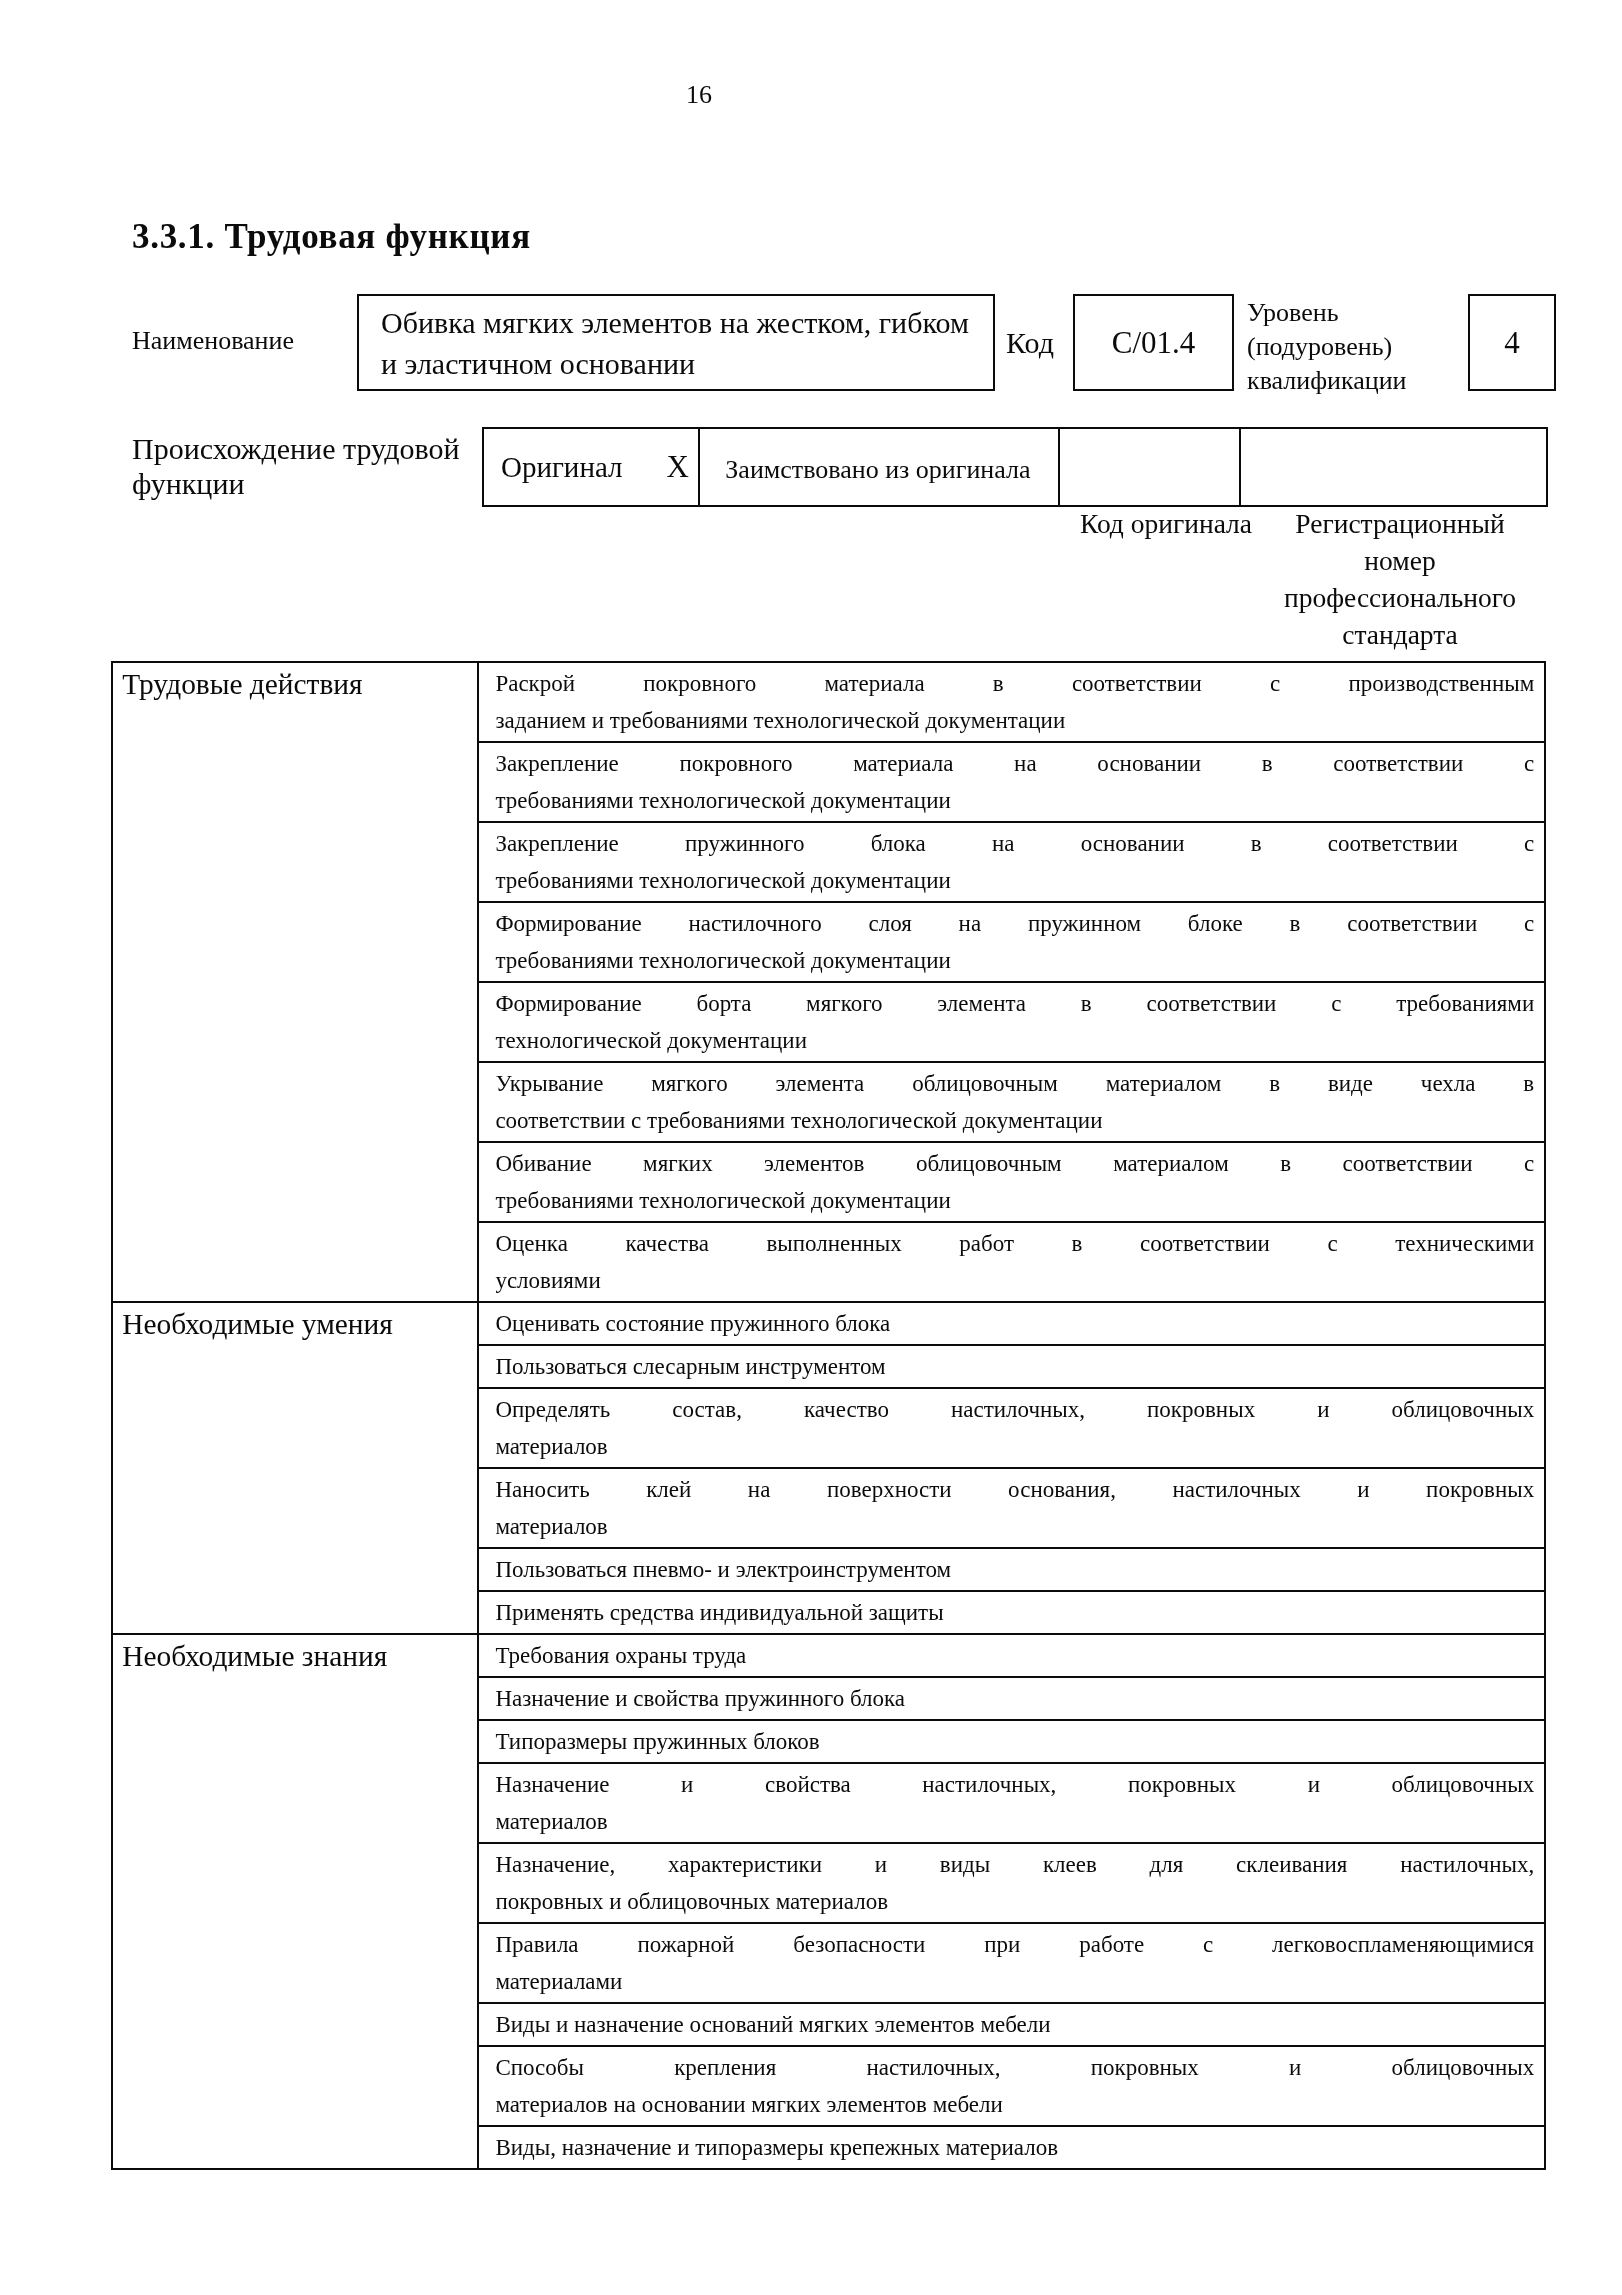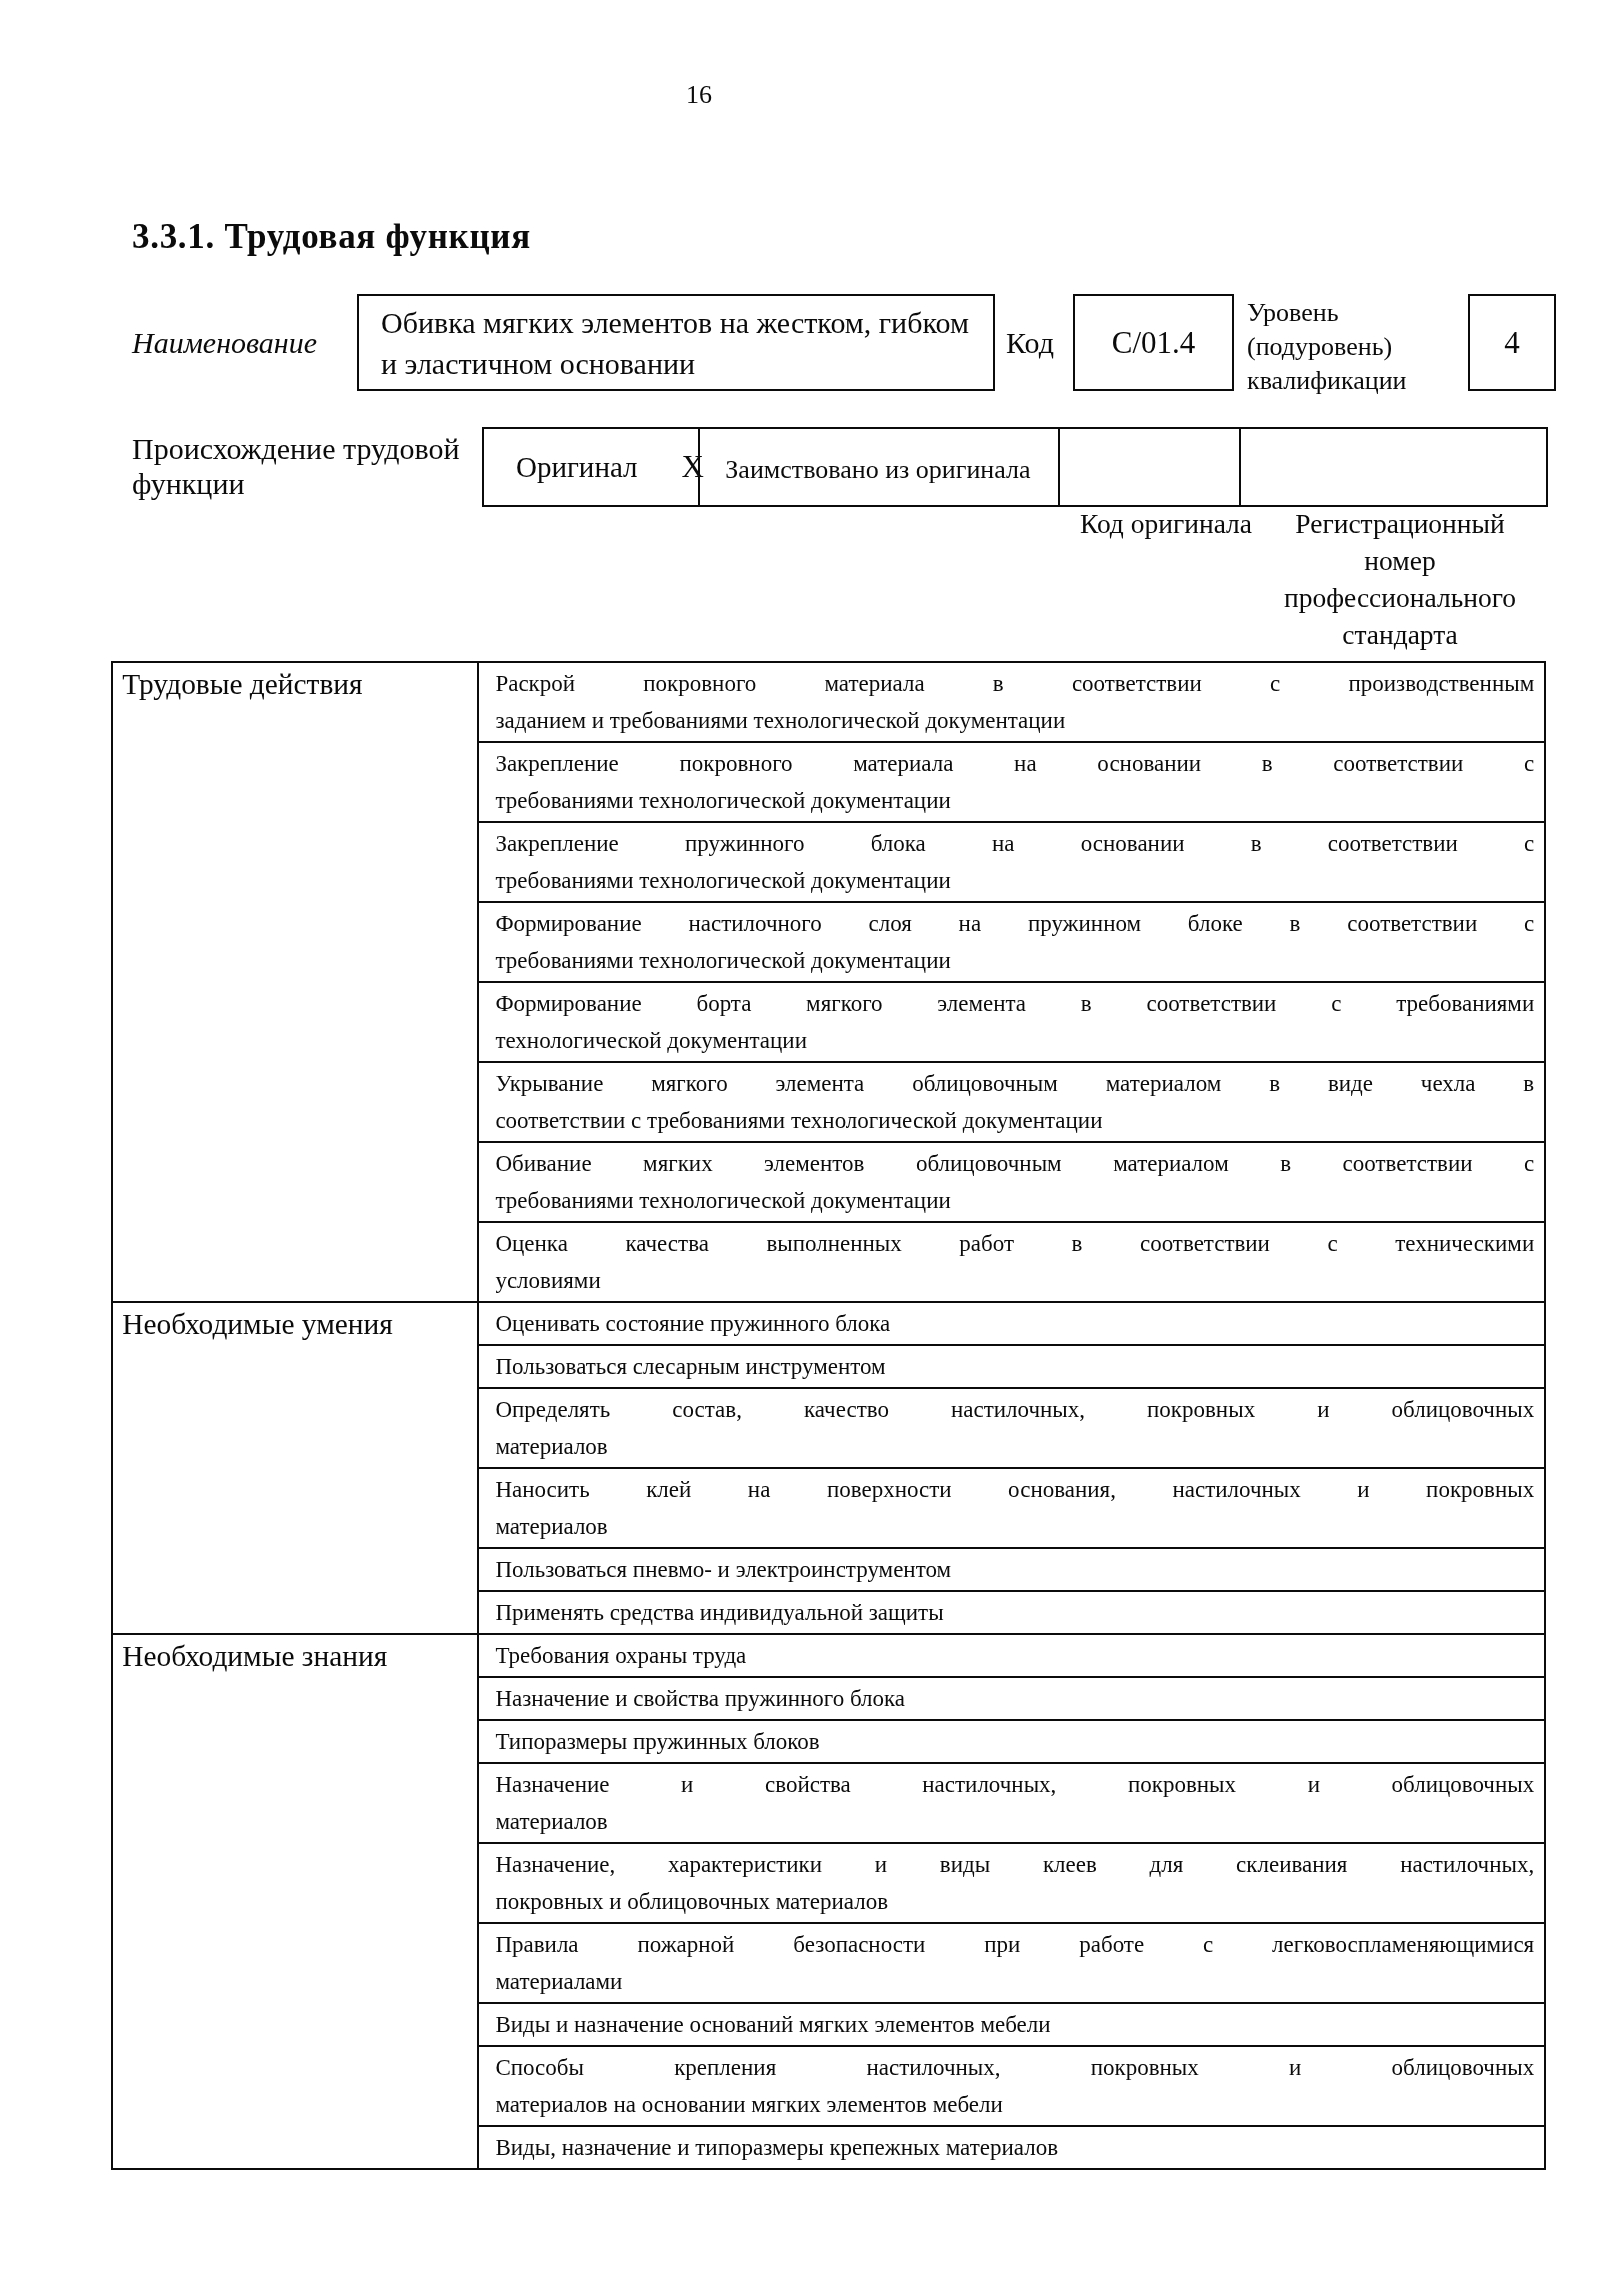--- a/index.html
+++ b/index.html
@@ -11,21 +11,21 @@
     color:#0b0b0b;
     -webkit-font-smoothing:antialiased;
   }
   .abs { position:absolute; }
 
   
   #page-number { top:80px; left:0; width:1398px; text-align:center; font-size:26px; }
   #section-title { left:132px; top:217px; font-size:35px; font-weight:bold; letter-spacing:0.7px; }
 
   
-  #name-label  { left:132px; top:326px; font-size:30px;font-style:italic; }
+  #name-label  { left:132px; top:326px; font-size:26px; }
   #name-box {
     left:357px; top:294px; width:638px; height:97px;
     border:2.6px solid #0b0b0b;
     display:flex; align-items:center;
   }
   #name-value { font-size:30px; line-height:41px; padding:0 19.6px 0 22px; }
   #code-label { left:1006px; top:326px; font-size:30px; }
   #code-box {
     left:1073px; top:294px; width:161px; height:97px;
     border:2.6px solid #0b0b0b;
@@ -43,21 +43,21 @@
   
   #origin-label { left:132px; top:431px; width:340px; font-size:30px; line-height:35px; }
   #origin-table {
     left:482px; top:427px; width:1066px;
     border-collapse:collapse; table-layout:fixed;
   }
   #origin-table td {
     border:2px solid #0b0b0b; height:78px;
     vertical-align:middle; font-size:29px;
   }
-  td.c-original  { width:208px; padding-left:32px; }
+  td.c-original  { width:208px; padding-left:17px; }
   td.c-borrowed  { width:346px; vertical-align:top; }
   td.c-empty1    { width:174px; }
   td.c-empty2    { width:295px; }
   #original-wrap { display:flex; align-items:center; }
   #original-mark { margin-left:44px; font-size:31px; }
   #borrowed-label {
     font-size:26px; line-height:34px; padding:5.2px 0 0 13px; width:321px;margin-left:12px;
   }
   #code-original-label {
     left:1079px; top:505px; width:174px;

